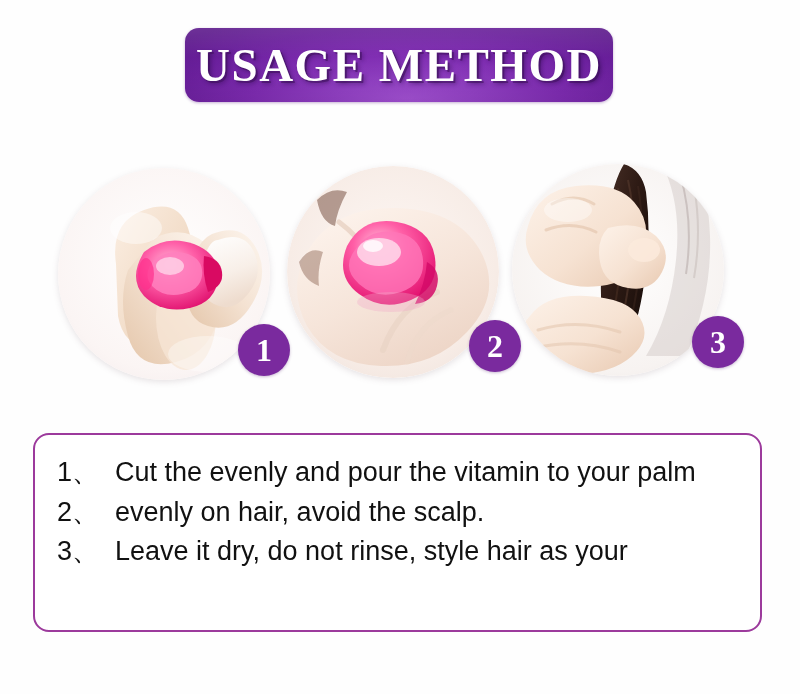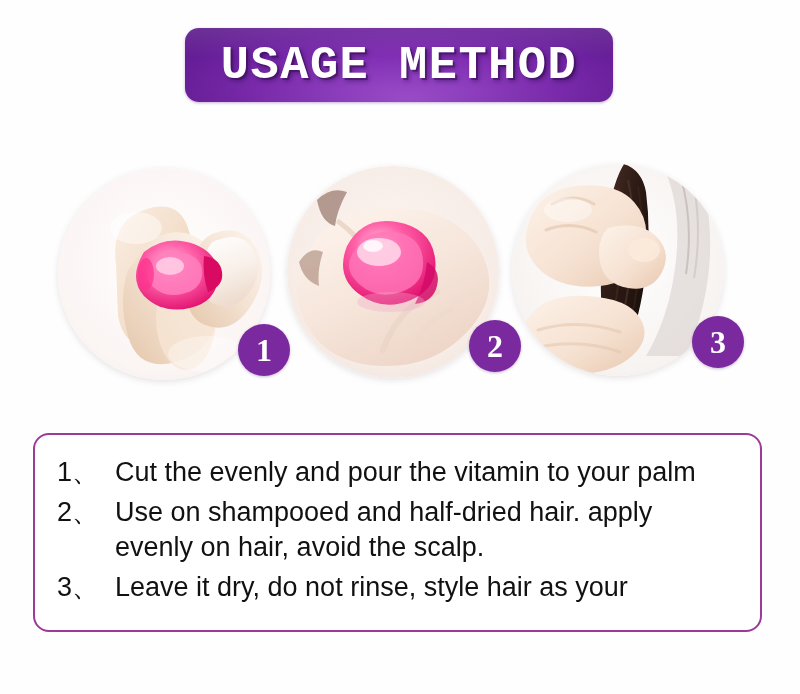--- a/index.html
+++ b/index.html
@@ -44,21 +44,21 @@
     background: linear-gradient(180deg, rgba(255,255,255,0.10) 0%, rgba(255,255,255,0.0) 40%, rgba(0,0,0,0.05) 100%);
     pointer-events: none;
   }
   .banner-title {
     position: relative;
     z-index: 2;
     color: #ffffff;
     font-size: 47px;
     font-weight: bold;
     letter-spacing: 1.5px;
-    font-family: Liberation Mono, monospace;
+    font-family: Liberation Serif, serif;
     text-shadow:
       2px 2px 0 rgba(60,15,90,0.55),
       3px 3px 4px rgba(40,8,70,0.45);
     white-space: nowrap;
   }
 
   
   .steps {
     position: absolute;
     left: 0;
@@ -305,21 +305,20 @@
 <div class="instructions">
 
   <div class="inst-row">
     <span class="inst-num">1、</span>
     <span class="inst-text">Cut the evenly and pour the vitamin to your palm</span>
   </div>
 
   <div class="inst-row">
     <span class="inst-num">2、</span>
     <span class="inst-text">
-      <span>Use on shampooed and half-dried hair. apply</span>
       <span class="cont">evenly on hair, avoid the scalp.</span>
     </span>
   </div>
 
   <div class="inst-row">
     <span class="inst-num">3、</span>
     <span class="inst-text">Leave it dry, do not rinse, style hair as your</span>
   </div>
 
 </div>

